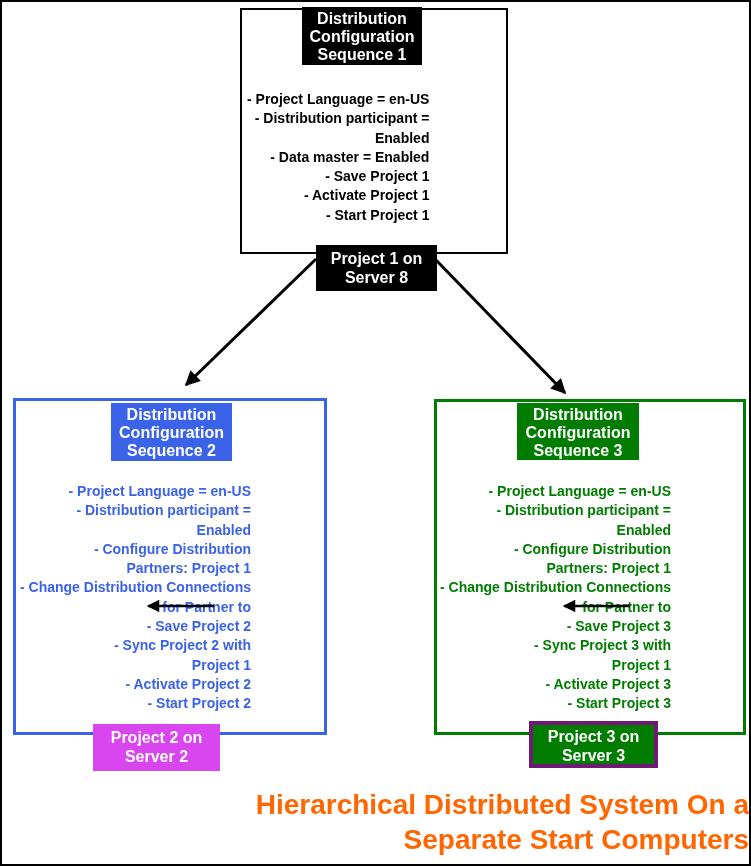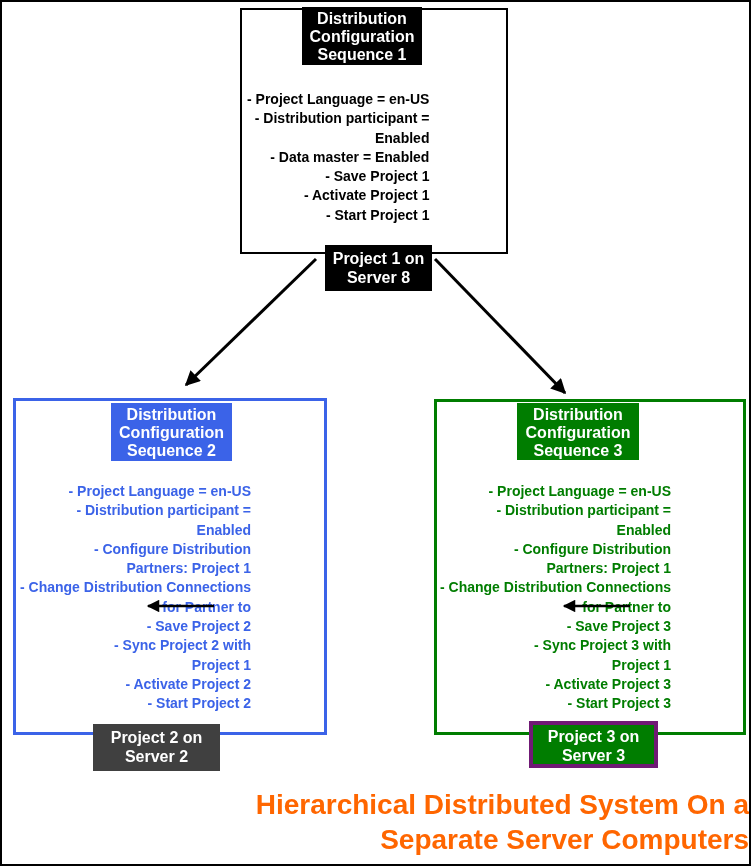--- a/index.html
+++ b/index.html
@@ -30,23 +30,23 @@
     text-align: center;
     font-size: 16px;
     z-index: 2;
     box-sizing: border-box;
   }
   .badge .line { white-space: pre; }
   .hdr { line-height: 18px; padding-top: 3px; }
   .ftr { line-height: 19px; padding-top: 4px; }
 
   #hdr1 { left: 300px; top: 5px;   width: 120px; height: 58px; background: #000000; }
-  #ftr1 { left: 314px; top: 243px; width: 107px; height: 46px; background: #000000; margin-left: 9px; }
+  #ftr1 { left: 314px; top: 243px; width: 121px; height: 46px; background: #000000; }
   #hdr2 { left: 109px; top: 401px; width: 121px; height: 58px; background: #3B63E8; }
-  #ftr2 { left: 91px;  top: 722px; width: 127px; height: 47px; background: #404040; }
+  #ftr2 { left: 91px;  top: 722px; width: 127px; height: 47px; background: #d946ef; }
   #hdr3 { left: 515px; top: 401px; width: 122px; height: 57px; background: #007D00; }
   #ftr3 { left: 527px; top: 719px; width: 129px; height: 47px; background: #007D00;
           border: 4px solid #701a75; padding-top: 2px; }
 
   .steps {
     position: absolute;
     font-size: 14px;
     line-height: 19.3px;
     z-index: 1;
     text-align: right;
@@ -160,16 +160,16 @@
       </marker>
     </defs>
     <line x1="314" y1="257" x2="184" y2="383" stroke="#000000" stroke-width="3" marker-end="url(#ah-big)"></line>
     <line x1="433" y1="257" x2="563" y2="391" stroke="#000000" stroke-width="3" marker-end="url(#ah-big)"></line>
     <line x1="212" y1="604" x2="146" y2="604" stroke="#000000" stroke-width="2.5" marker-end="url(#ah-small)"></line>
     <line x1="628" y1="604" x2="562" y2="604" stroke="#000000" stroke-width="2.5" marker-end="url(#ah-small)"></line>
   </svg>
 
   <div class="title">
     <div>Hierarchical Distributed System On a</div>
-    <div>Separate Server Computers</div>
+    <div>Separate Start Computers</div>
   </div>
 
 </div>
 
 </body></html>

